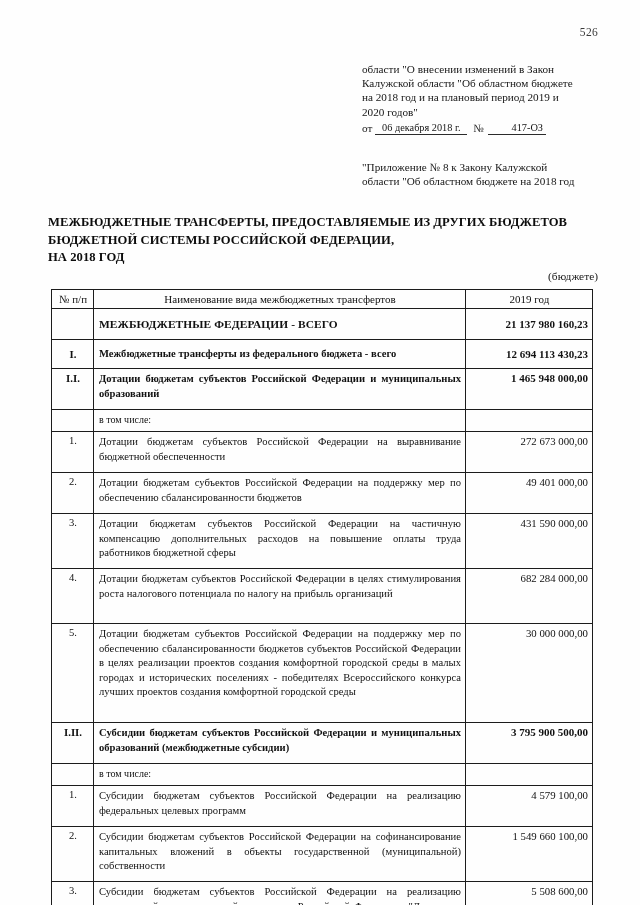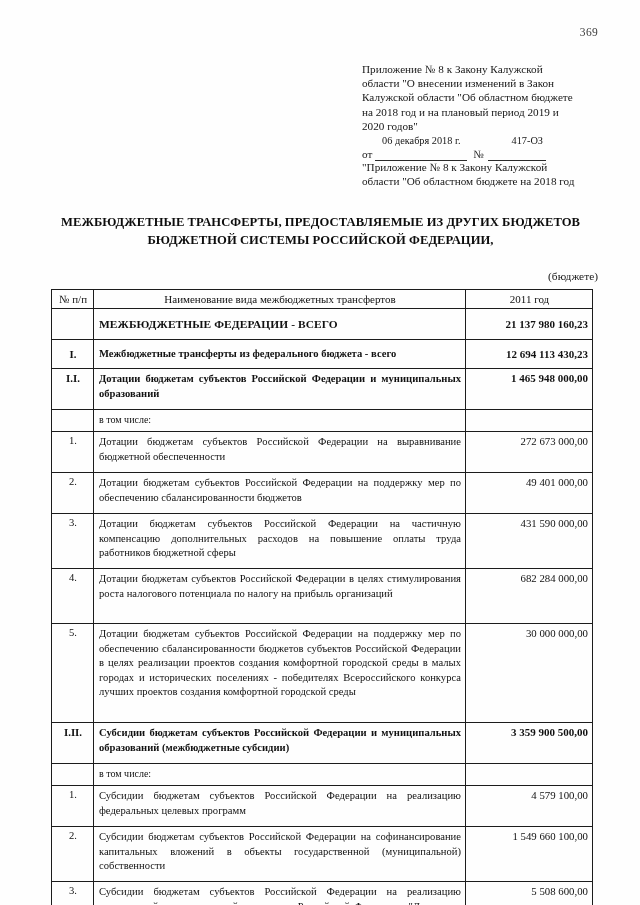--- a/index.html
+++ b/index.html
@@ -49,21 +49,21 @@
     align-items: flex-end;
     font-size: 11.2px;
     line-height: 14px;
     white-space: nowrap;
   }
   .date-line .lbl { padding-right: 3px; }
   .date-line .fill {
     border-bottom: 1px solid #2b2b2b;
     text-align: center;
     font-size: 10.3px;
-    padding: 0 3px 13px 3px;
+    padding: 0 3px 0 3px;
     line-height: 12px;
   }
   .date-line .fill.w1 { min-width: 86px; }
   .date-line .fill.w2 { min-width: 52px; text-align: right; }
   .date-line .num { padding: 0 4px 0 6px; }
 
   .ref-block-2 {
     position: absolute;
     left: 362px;
     top: 160px;
@@ -73,21 +73,21 @@
     color: #161616;
   }
   .ref-block-2 p { margin: 0; }
 
   
   .doc-title {
     position: absolute;
     left: 48px;
     top: 214px;
     width: 545px;
-    text-align: center;
+    text-align: left;
     font-size: 12.6px;
     font-weight: bold;
     line-height: 17.5px;
     letter-spacing: .05px;
     color: #0d0d0d;
   }
   .doc-title div { white-space: nowrap; }
 
   
   .units {
@@ -156,59 +156,59 @@
   tr.h-3line   td { height: 48px; }
   tr.h-6line   td { height: 92px; }
 
   td.name.mid   { vertical-align: middle; }
 </style>
 </head>
 <body>
 
 <div class="page">
 
-  <div class="page-number">369</div>
+  <div class="page-number">526</div>
 
   <div class="ref-block">
-    <p>Приложение №  8 к Закону Калужской</p>
     <p>области "О внесении изменений в Закон</p>
     <p>Калужской области "Об областном бюджете</p>
     <p>на 2018 год и на плановый период 2019 и</p>
     <p>2020 годов"</p>
     <div class="date-line">
       <span class="lbl">от</span>
       <span class="fill w1">06 декабря 2018 г.</span>
       <span class="num">№</span>
       <span class="fill w2">417-ОЗ</span>
     </div>
   </div>
 
   <div class="ref-block-2">
     <p>"Приложение №  8 к Закону Калужской</p>
     <p>области "Об областном бюджете на 2018 год</p>
   </div>
 
   <div class="doc-title">
     <div>МЕЖБЮДЖЕТНЫЕ ТРАНСФЕРТЫ, ПРЕДОСТАВЛЯЕМЫЕ ИЗ ДРУГИХ БЮДЖЕТОВ</div>
     <div>БЮДЖЕТНОЙ СИСТЕМЫ РОССИЙСКОЙ ФЕДЕРАЦИИ,</div>
+    <div>НА 2018 ГОД</div>
   </div>
 
   <div class="units">(бюджете)</div>
 
   <table class="mbt">
     <colgroup>
       <col class="c-num">
         <col class="c-name">
         <col class="c-val">
     </colgroup>
     <thead>
       <tr>
         <th>№ п/п</th>
         <th>Наименование вида межбюджетных трансфертов</th>
-        <th>2011 год</th>
+        <th>2019 год</th>
       </tr>
     </thead>
     <tbody>
       <tr class="h-total">
         <td class="num"></td>
         <td class="name caps mid">МЕЖБЮДЖЕТНЫЕ ФЕДЕРАЦИИ - ВСЕГО</td>
         <td class="val bold">21 137 980 160,23</td>
       </tr>
       <tr class="h-level1">
         <td class="num bold">I.</td>
@@ -246,21 +246,21 @@
         <td class="val">682 284 000,00</td>
       </tr>
       <tr class="h-6line">
         <td class="num">5.</td>
         <td class="name">Дотации бюджетам субъектов Российской Федерации на поддержку мер по обеспечению сбалансированности бюджетов субъектов Российской Федерации в целях реализации проектов создания комфортной городской среды в малых городах и исторических поселениях - победителях Всероссийского конкурса лучших проектов создания комфортной городской среды</td>
         <td class="val">30 000 000,00</td>
       </tr>
       <tr class="h-2line">
         <td class="num bold">I.II.</td>
         <td class="name bold">Субсидии бюджетам субъектов Российской Федерации и муниципальных образований (межбюджетные субсидии)</td>
-        <td class="val bold">3 359 900 500,00</td>
+        <td class="val bold">3 795 900 500,00</td>
       </tr>
       <tr class="h-vtch">
         <td class="num"></td>
         <td class="name small">в том числе:</td>
         <td class="val"></td>
       </tr>
       <tr class="h-2line">
         <td class="num">1.</td>
         <td class="name">Субсидии бюджетам субъектов Российской Федерации на реализацию федеральных целевых программ</td>
         <td class="val">4 579 100,00</td>

